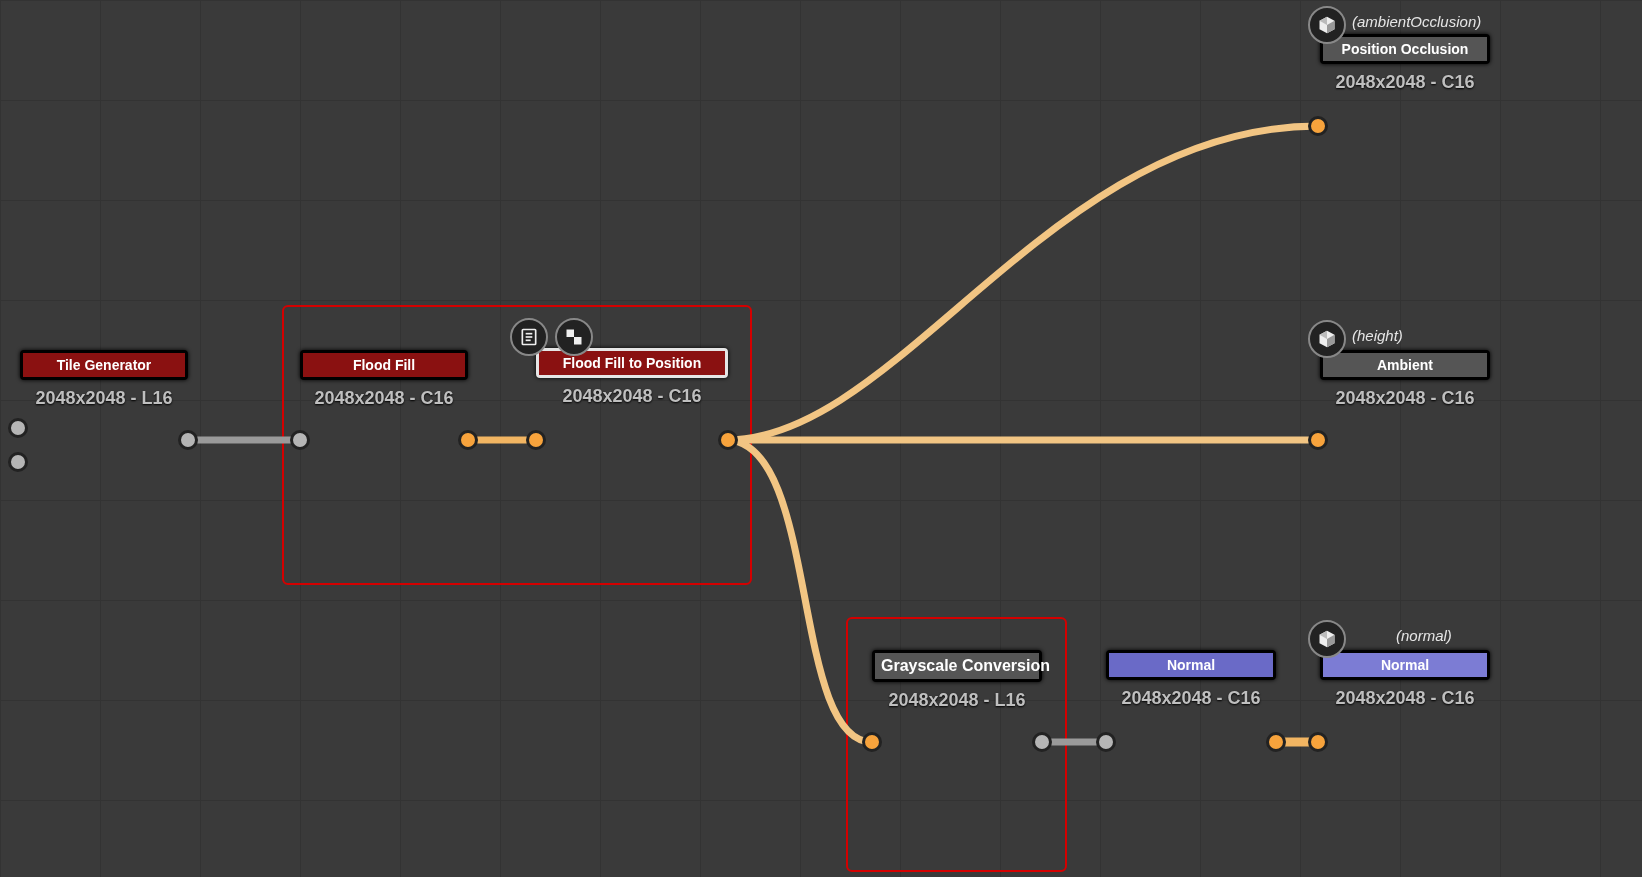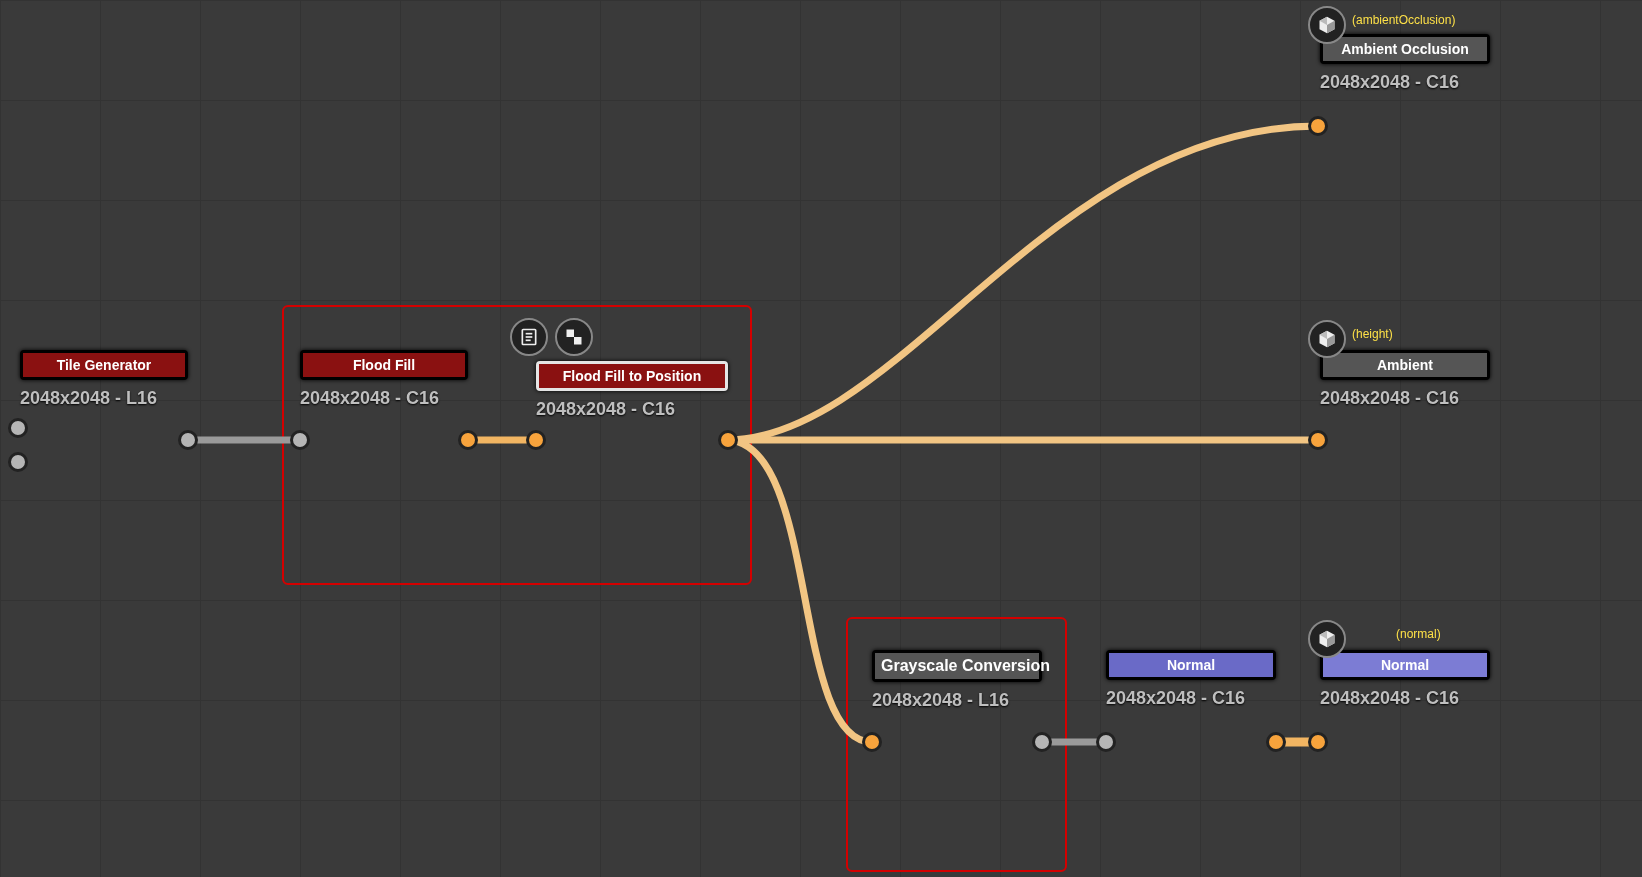--- a/index.html
+++ b/index.html
@@ -34,41 +34,41 @@
   }
   .titlebar.red   { background: #8a1111; }
   .titlebar.grey  { background: #555; }
   .titlebar.blue  { background: #6a6ac7; }
   .titlebar.lblue { background: #7c7cd4; }
 
   .thumb { width: 100%; background: #555; flex: 1; }
 
   .caption {
     color: #bfbfbf; font-weight: 700; font-size: 18px;
-    text-align: left; margin-top: 8px;
+    text-align: center; margin-top: 8px;
     text-shadow: 0 1px 2px #000;
   }
 
   .port {
     position: absolute; width: 20px; height: 20px; border-radius: 50%;
     border: 3px solid #222; z-index: 3;
   }
   .port.grey   { background: #b5b5b5; }
   .port.orange { background: #f7a33c; }
 
   .badge {
     position: absolute; width: 38px; height: 38px; border-radius: 50%;
     background: #222; border: 2px solid #888;
     display: flex; align-items: center; justify-content: center;
     color: #fff; z-index: 4;
   }
   .badge svg { width: 20px; height: 20px; }
 
   .ghost-label {
-    position: absolute; color: #fde047; font-size: 12px;
+    position: absolute; color: #e5e5e5; font-style: italic; font-size: 15px;
     z-index: 2;
   }
 
   
 
   
   .bricks-white {
     background:
       repeating-linear-gradient(0deg, #000 0 3px, transparent 3px 20px),
       repeating-linear-gradient(90deg, #000 0 3px, transparent 3px 28px),
@@ -140,21 +140,21 @@
 <div class="node" style="left:300px; top:350px; width:168px;">
   <div class="frame">
     <div class="titlebar red">Flood Fill</div>
     <div class="thumb bricks-faint" style="height:150px;"></div>
   </div>
   <div class="caption">2048x2048 - C16</div>
 </div>
 <span class="port grey" style="left:290px; top:430px;"></span>
 <span class="port orange" style="left:458px; top:430px;"></span>
 
-<div class="node selected" style="left:536px; top:361px; width:192px;">
+<div class="node selected" style="left:536px; top:348px; width:192px;">
   <div class="frame">
     <div class="titlebar red">Flood Fill to Position</div>
     <div class="thumb bricks-rainbow" style="height:154px;"></div>
   </div>
   <div class="caption">2048x2048 - C16</div>
 </div>
 <span class="port orange" style="left:526px; top:430px;"></span>
 <span class="port orange" style="left:718px; top:430px;"></span>
 
 <div class="badge" style="left:510px; top:318px;">
@@ -169,21 +169,21 @@
   <svg viewBox="0 0 24 24">
     <rect x="3" y="3" width="9" height="9" fill="#eee"></rect>
       <rect x="12" y="3" width="9" height="9" fill="#222"></rect>
     <rect x="3" y="12" width="9" height="9" fill="#222"></rect>
       <rect x="12" y="12" width="9" height="9" fill="#eee"></rect>
   </svg>
 </div>
 
 <div class="node" style="left:1320px; top:34px; width:170px;">
   <div class="frame">
-    <div class="titlebar grey">Ambient Occlusion</div>
+    <div class="titlebar grey">Position Occlusion</div>
     <div class="thumb bricks-rainbow" style="height:152px;"></div>
   </div>
   <div class="caption">2048x2048 - C16</div>
 </div>
 <span class="port orange" style="left:1308px; top:116px;"></span>
 <div class="badge" style="left:1308px; top:6px;">
   <svg viewBox="0 0 24 24" fill="#eee">
       <path d="M12 2 L21 7 L21 17 L12 22 L3 17 L3 7 Z" fill="#eee"></path>
       <path d="M12 2 L12 12 L3 7 Z" fill="#bbb"></path>
       <path d="M12 12 L21 7 L21 17 L12 22 Z" fill="#999"></path>

